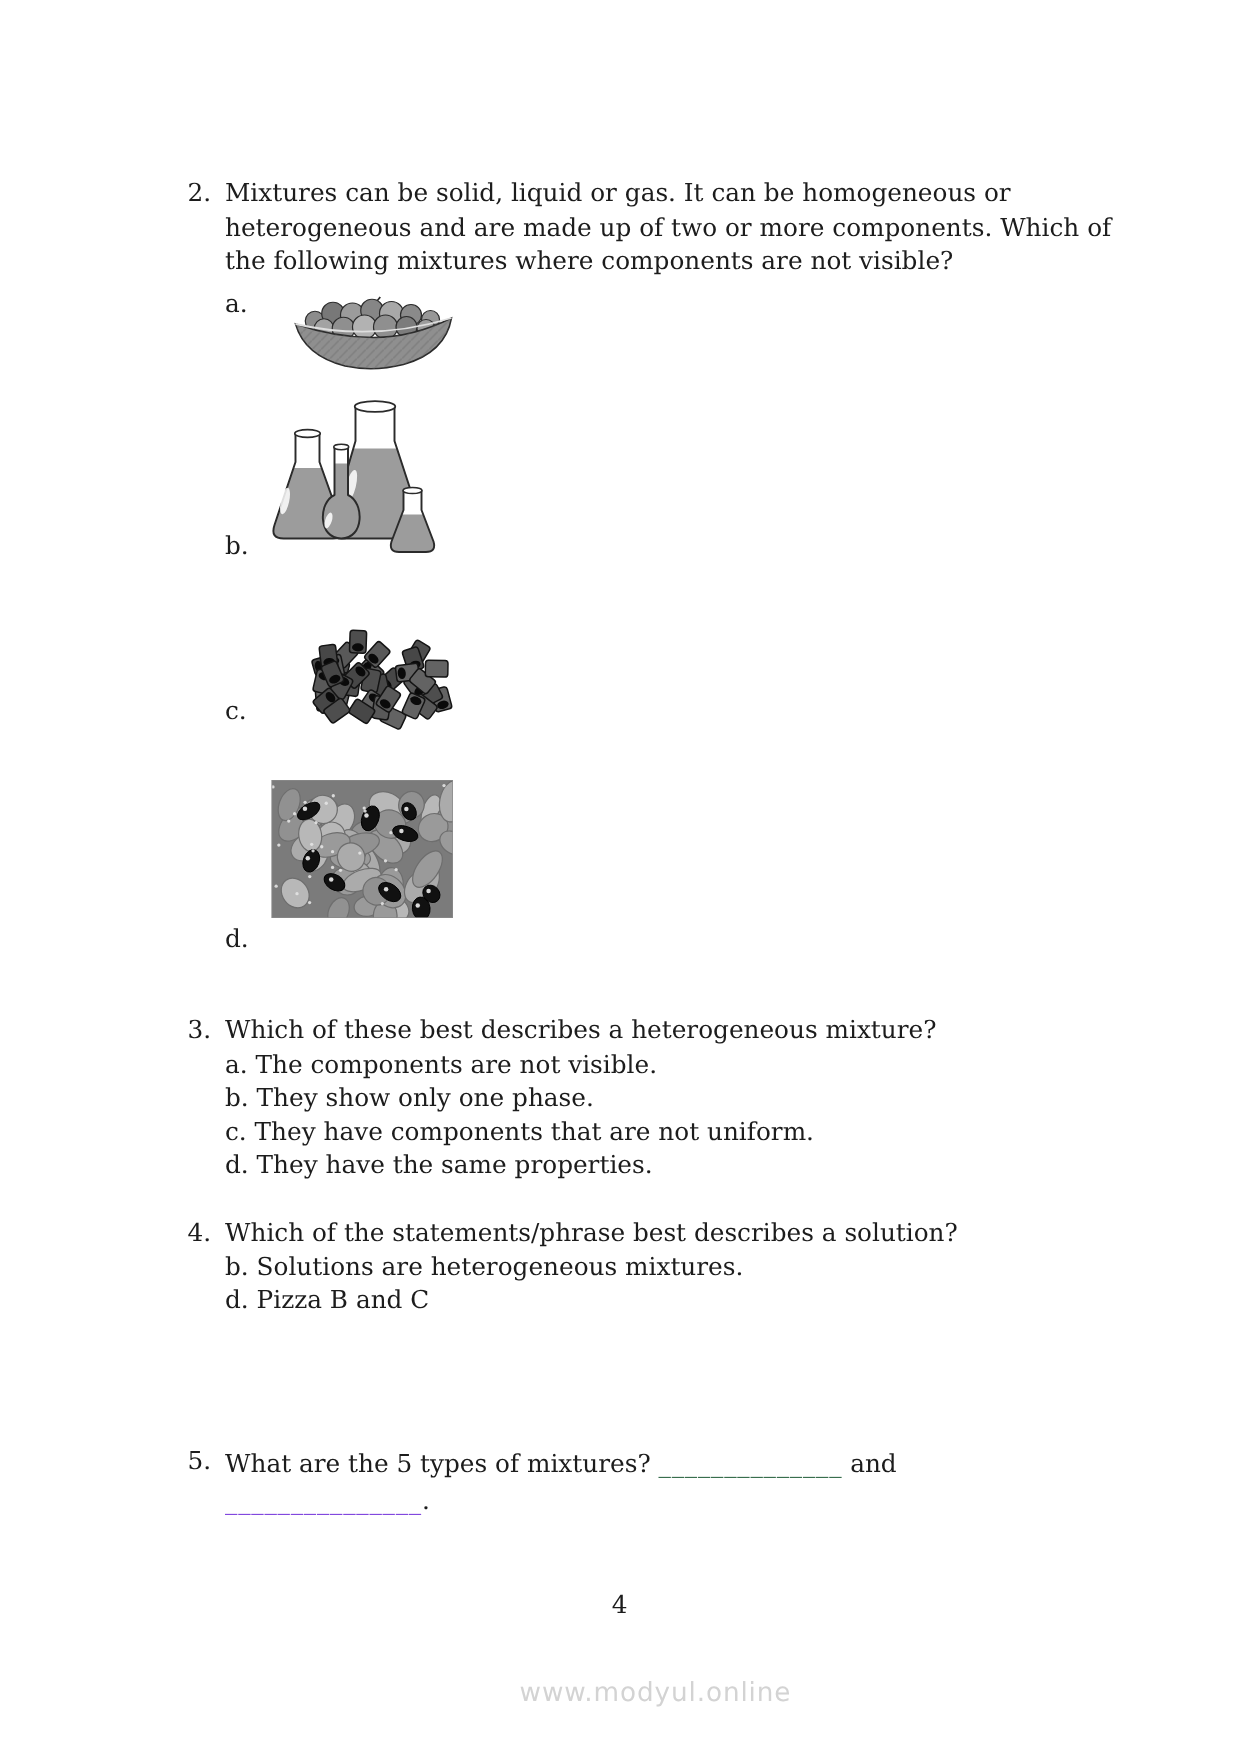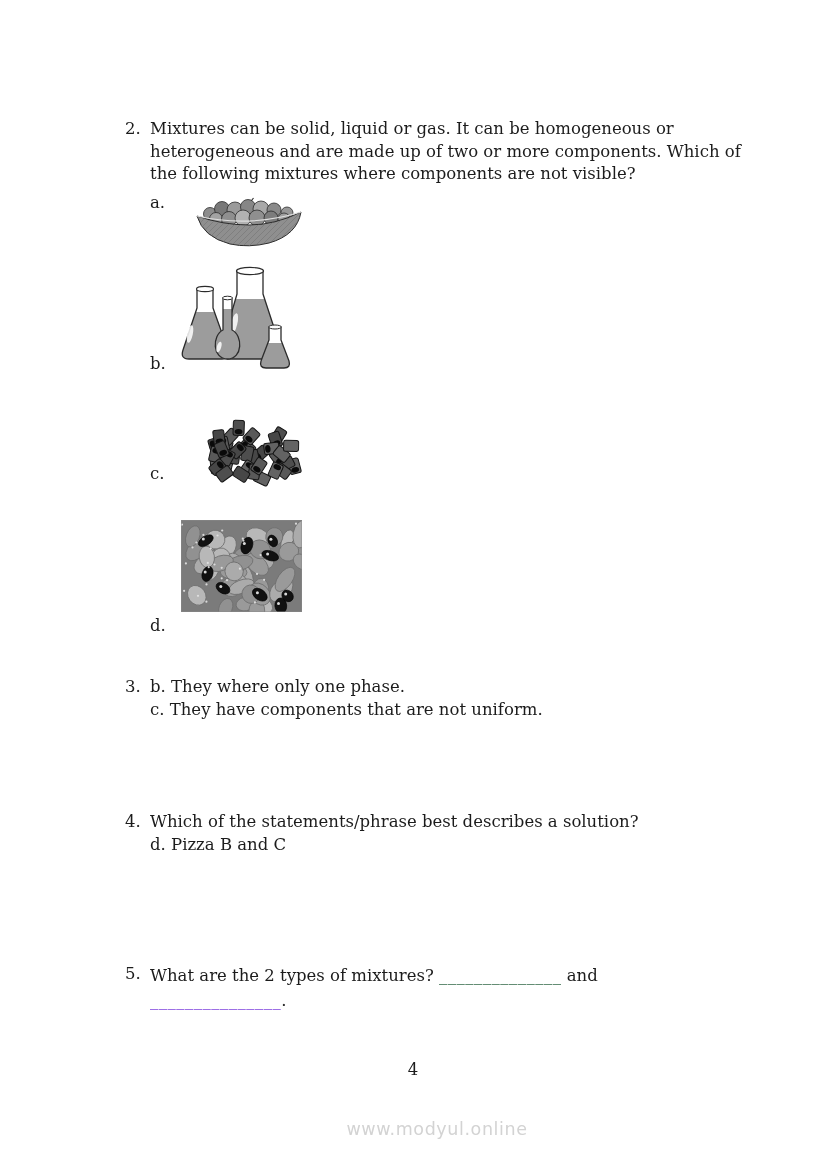--- a/index.html
+++ b/index.html
@@ -352,36 +352,40 @@
           <circle cx="33.5" cy="44.5" r="1.1" fill="#e3e3e3" opacity="0.9"></circle>
         </g>
       <rect width="121" height="92" fill="none" stroke="#8a8a8a" stroke-width="1"></rect>
     </svg>
   </div>
   <span class="opt-label" style="left:150px;top:615px">d.</span>
 
   <div class="q-row" style="top:676px">
     <span class="q-num">3.</span>
     <div class="q-body">
-      <div class="q-option">b. They where only one phase.</div>
+      <div class="q-text">Which of these best describes a heterogeneous mixture?</div>
+      <div class="q-option">a. The components are not visible.</div>
+      <div class="q-option">b. They show only one phase.</div>
       <div class="q-option">c. They have components that are not uniform.</div>
+      <div class="q-option">d. They have the same properties.</div>
     </div>
   </div>
 
   <div class="q-row" style="top:811px">
     <span class="q-num">4.</span>
     <div class="q-body">
       <div class="q-text">Which of the statements/phrase best describes a solution?</div>
+      <div class="q-option">b. Solutions are heterogeneous mixtures.</div>
       <div class="q-option">d. Pizza B and C</div>
     </div>
   </div>
 
   <div class="q-row q5" style="top:963px">
     <span class="q-num">5.</span>
     <div class="q-body">
-      <div><span>What are the 2 types of mixtures?</span> <span class="blank blank1">______________</span> <span>and</span></div>
+      <div><span>What are the 5 types of mixtures?</span> <span class="blank blank1">______________</span> <span>and</span></div>
       <div><span class="blank blank2">_______________</span><span>.</span></div>
     </div>
   </div>
 
   <div class="page-number">4</div>
   <div class="watermark">www.modyul.online</div>
 </div>
 
 </body></html>

